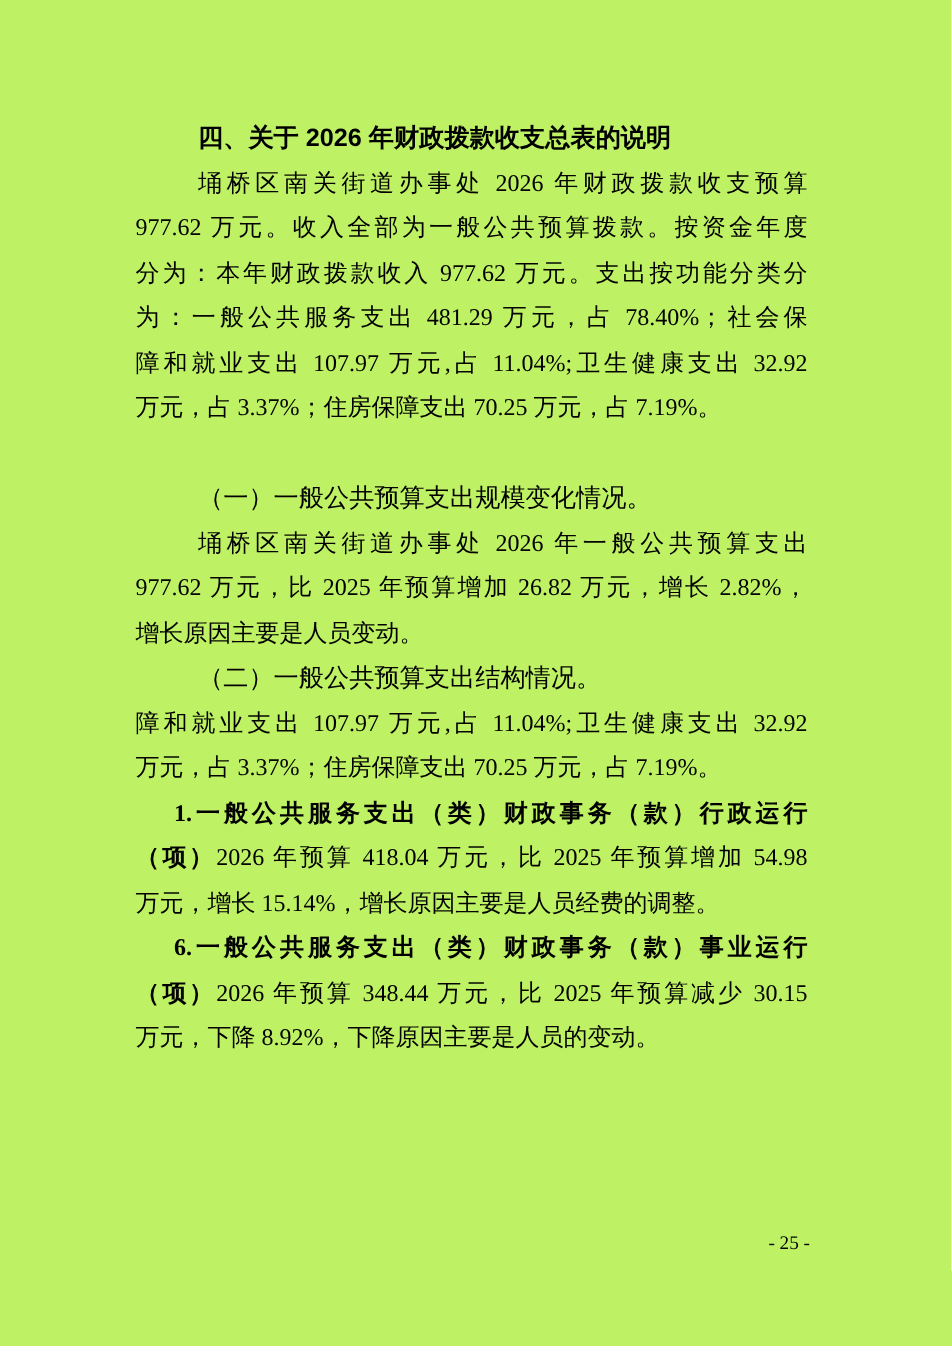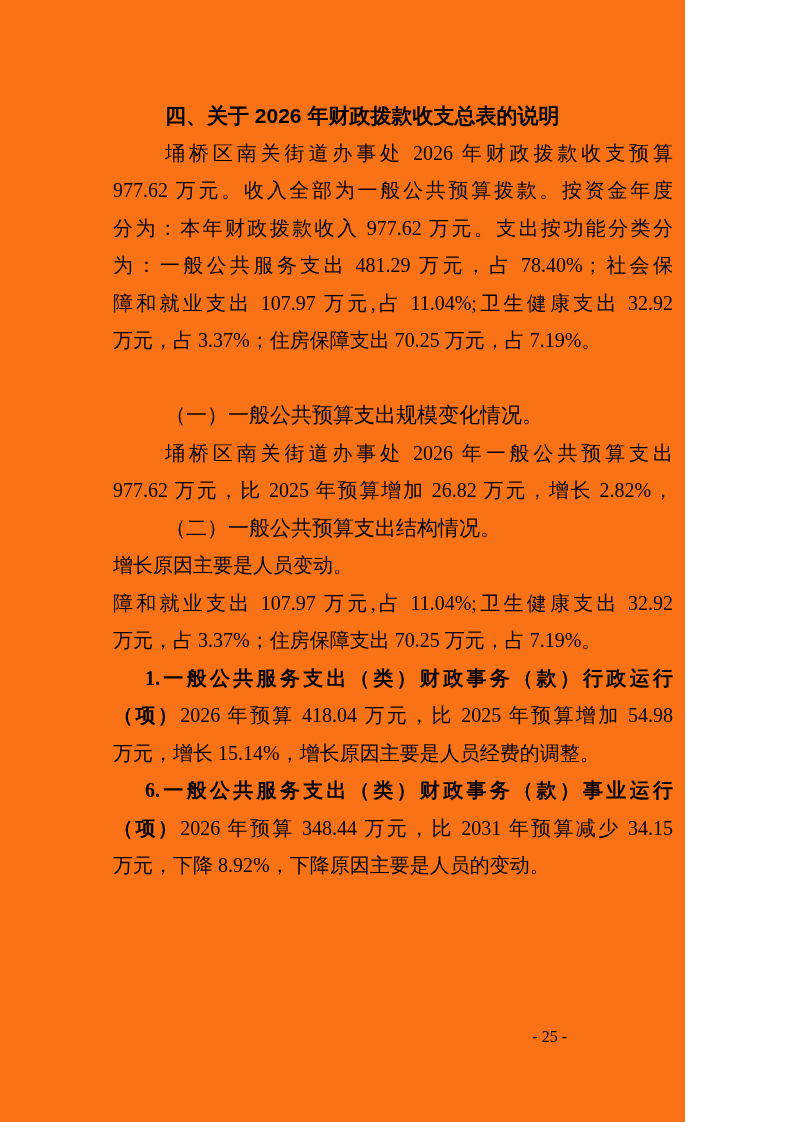--- a/index.html
+++ b/index.html
@@ -1,21 +1,21 @@
 <!DOCTYPE html>
 <html><head>
 <meta charset="utf-8">
 <style>
   * { box-sizing: border-box; }
   html, body { margin: 0; padding: 0; background: #ffffff; }
   .page {
     position: relative;
-    width: 685px;
+    width: 793px;
     height: 1122px;
-    background: #f97316;
+    background: #bef264;
     color: #000000;
     overflow: hidden;
     font-family: "Liberation Serif", serif;
   }
   .content {
     position: absolute;
     left: 113px;
     top: 97px;
     width: 560px;
   }
@@ -70,43 +70,43 @@
     <div class="line j">障和就业支出 107.97 万元,占 11.04%;卫生健康支出 32.92</div>
     <div class="line">万元，占 3.37%；住房保障支出 70.25 万元，占 7.19%。</div>
 
     <div class="line"></div>
 
 
     <div class="line sub">（一）一般公共预算支出规模变化情况。</div>
 
     <div class="line j ind">埇桥区南关街道办事处 2026 年一般公共预算支出</div>
     <div class="line j">977.62 万元，比 2025 年预算增加 26.82 万元，增长 2.82%，</div>
+    <div class="line">增长原因主要是人员变动。</div>
+
     <div class="line sub">（二）一般公共预算支出结构情况。</div>
-
-    <div class="line">增长原因主要是人员变动。</div>
 
     <div class="line j">障和就业支出 107.97 万元,占 11.04%;卫生健康支出 32.92</div>
     <div class="line">万元，占 3.37%；住房保障支出 70.25 万元，占 7.19%。</div>
 
 
     <div class="line j ind2">
       <span class="b">1.一般公共服务支出（类）财政事务（款）行政运行</span><span></span>
     </div>
     <div class="line j">
       <span class="b">（项）</span><span>2026 年预算 418.04 万元，比 2025 年预算增加 54.98</span>
     </div>
     <div class="line">
       <span class="b"></span><span>万元，增长 15.14%，增长原因主要是人员经费的调整。</span>
     </div>
 
     <div class="line j ind2">
       <span class="b">6.一般公共服务支出（类）财政事务（款）事业运行</span><span></span>
     </div>
     <div class="line j">
-      <span class="b">（项）</span><span>2026 年预算 348.44 万元，比 2031 年预算减少 34.15</span>
+      <span class="b">（项）</span><span>2026 年预算 348.44 万元，比 2025 年预算减少 30.15</span>
     </div>
     <div class="line">
       <span class="b"></span><span>万元，下降 8.92%，下降原因主要是人员的变动。</span>
     </div>
 
   </div>
 
   <div class="footer">- 25 -</div>
 </div>
 

